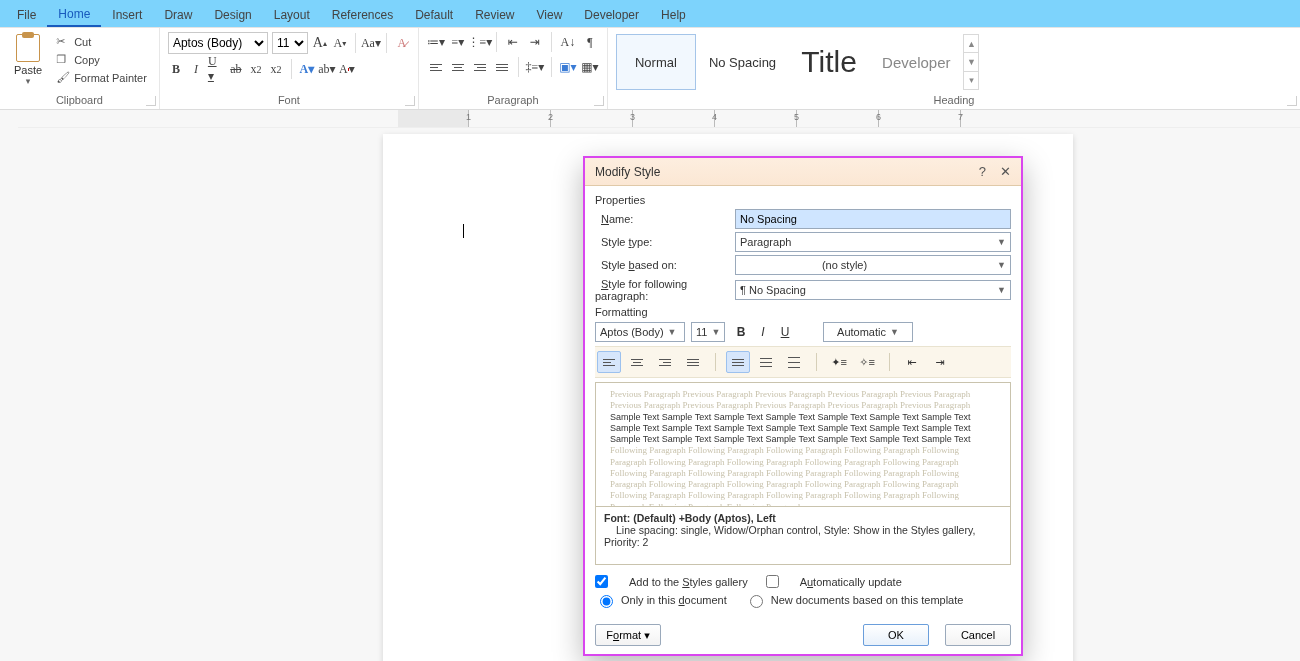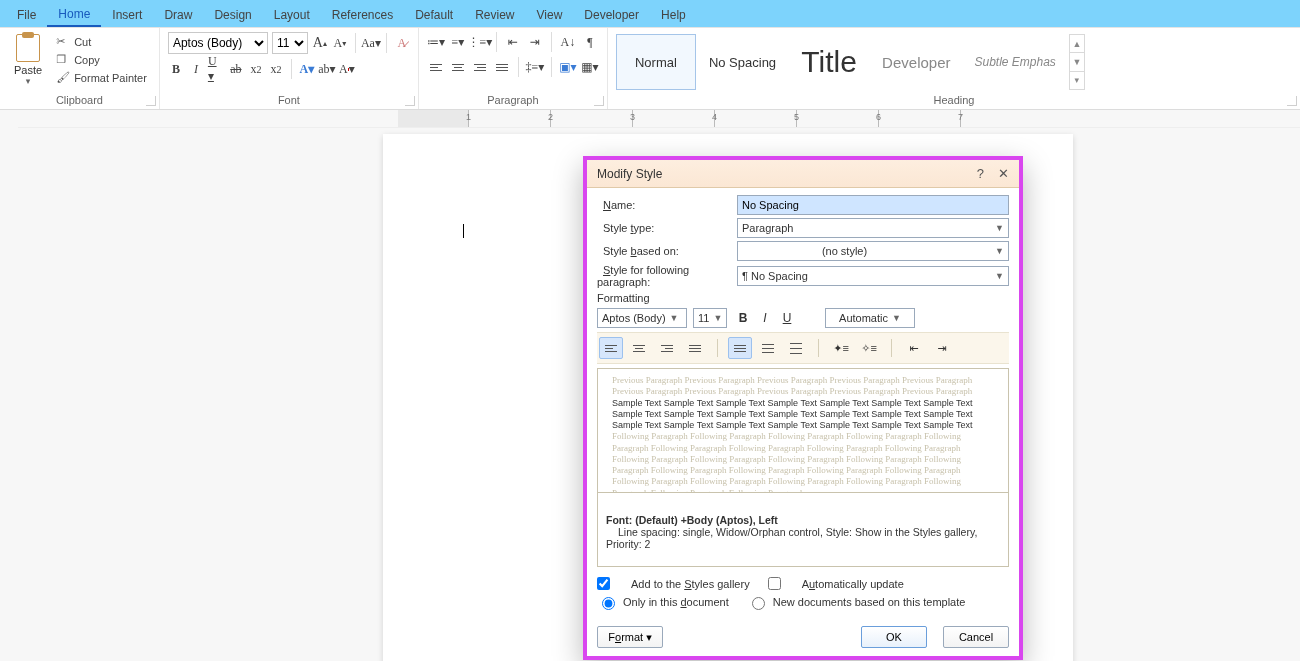--- a/index.html
+++ b/index.html
@@ -53,21 +53,21 @@
   .vruler { width:18px; background:#f7f7f7; }
   .canvas { flex:1; position:relative; overflow:hidden;}
   .hruler { height:18px; background:#f7f7f7; position:relative; font-size:9px; color:#777; border-bottom:1px solid #eee;}
   .hruler .marks { position:absolute; left:380px; right:0; top:0; bottom:0; display:flex;}
   .hruler .seg { width:82px; position:relative; border-left:1px solid #bbb; height:100%;}
   .hruler .seg span{position:absolute; top:2px; left:-3px; font-size:9px;}
   .page { position:absolute; top:24px; left:365px; width:690px; height:900px; background:#fff; box-shadow:0 2px 6px rgba(0,0,0,.15); }
   .cursor { position:absolute; top:90px; left:80px; width:1px; height:14px; background:#000;}
 
   
-  .dialog { position:absolute; left:583px; top:156px; width:440px; background:#fff; border:4px solid #d946ef; box-shadow:0 10px 28px rgba(0,0,0,.28); font-size:11px; }
+  .dialog { position:absolute; left:583px; top:156px; width:440px; background:#fff; border:2px solid #d946ef; box-shadow:0 10px 28px rgba(0,0,0,.28); font-size:11px; }
   .dlg-title { display:flex; align-items:center; justify-content:space-between; padding:6px 10px; background:linear-gradient(#fdeedf,#fbe7d4); border-bottom:1px solid #e0c9a8; font-size:12px;}
   .dlg-title .r { display:flex; gap:14px; }
   .dlg-title .r span { cursor:pointer; color:#555; font-size:13px;}
   .dlg-body { padding:4px 10px 8px; }
   .sect { font-weight:400; color:#333; margin:4px 0 2px; font-size:11px;}
   .form-row { display:flex; align-items:center; margin:3px 0; }
   .form-row label { width:140px; text-indent:6px; color:#333;}
   .form-row label u { text-decoration:underline;}
   .form-row .ctrl { flex:1;}
   .tinput { width:100%; height:20px; border:1px solid #9aa9bb; padding:0 4px; font-size:11px;}
@@ -232,21 +232,20 @@
       <div class="group-label">Paragraph</div>
       <div class="group-launcher"></div>
     </div>
 
     <div class="group styles-group" style="border-right:none;">
       <div class="gallery" id="gallery">
           <div class="gal-item sel" style="font-size:13px;">Normal</div>
           <div class="gal-item" style="font-size:13px;">No Spacing</div>
           <div class="gal-item" style="font-size:30px;font-weight:300;">Title</div>
           <div class="gal-item" style="font-size:15px;color:#888;">Developer</div>
-          <div class="gal-item" style="font-size:12px;font-style:italic;color:#888;">Subtle Emphas</div>
           <div class="gal-scroll">
             <div>▲</div>
             <div>▼</div>
             <div>▾</div>
           </div>
         </div>
       <div class="group-label">Heading</div>
       <div class="group-launcher"></div>
     </div>
   </div>
@@ -288,20 +287,21 @@
 
   <div class="dialog">
     <div class="dlg-title">
       <span>Modify Style</span>
       <div class="r">
         <span>?</span>
         <span>✕</span>
       </div>
     </div>
     <div class="dlg-body">
+      <div class="sect">Properties</div>
 
       <div class="form-row">
         <label><u>N</u><span>ame:</span></label>
         <div class="ctrl"><input class="tinput sel" value="No Spacing" style=""></div>
       </div>
       <div class="form-row">
         <label>Style <u>t</u>ype:</label>
         <div class="ctrl">
             <div class="combo">
               <span>Paragraph</span>
@@ -415,21 +415,21 @@
         <div class="tb-btn">⇤</div>
         <div class="tb-btn">⇥</div>
       </div>
 
       <div class="preview">
         <div class="ghost">Previous Paragraph Previous Paragraph Previous Paragraph Previous Paragraph Previous Paragraph Previous Paragraph Previous Paragraph Previous Paragraph Previous Paragraph Previous Paragraph</div>
         <div class="sample">Sample Text Sample Text Sample Text Sample Text Sample Text Sample Text Sample Text Sample Text Sample Text Sample Text Sample Text Sample Text Sample Text Sample Text Sample Text Sample Text Sample Text Sample Text Sample Text Sample Text Sample Text</div>
         <div class="ghost">Following Paragraph Following Paragraph Following Paragraph Following Paragraph Following Paragraph Following Paragraph Following Paragraph Following Paragraph Following Paragraph Following Paragraph Following Paragraph Following Paragraph Following Paragraph Following Paragraph Following Paragraph Following Paragraph Following Paragraph Following Paragraph Following Paragraph Following Paragraph Following Paragraph Following Paragraph Following Paragraph Following Paragraph Following Paragraph</div>
       </div>
       <div class="desc">
-        <div style="font-weight:bold;margin-top:16px;">Font: (Default) +Body (Aptos), Left</div>
+        <div style="font-weight:bold;">Font: (Default) +Body (Aptos), Left</div>
         <div style="text-indent:12px;">Line spacing:  single, Widow/Orphan control, Style: Show in the Styles gallery, Priority: 2</div>
       </div>
 
       <div style="margin-top:8px;">
         <div style="display:flex;gap:18px;">
           <label class="chk">
               <input type="checkbox" checked="" style="">
               <span>Add to the <u>S</u>tyles gallery</span>
             </label>
           <label class="chk">

